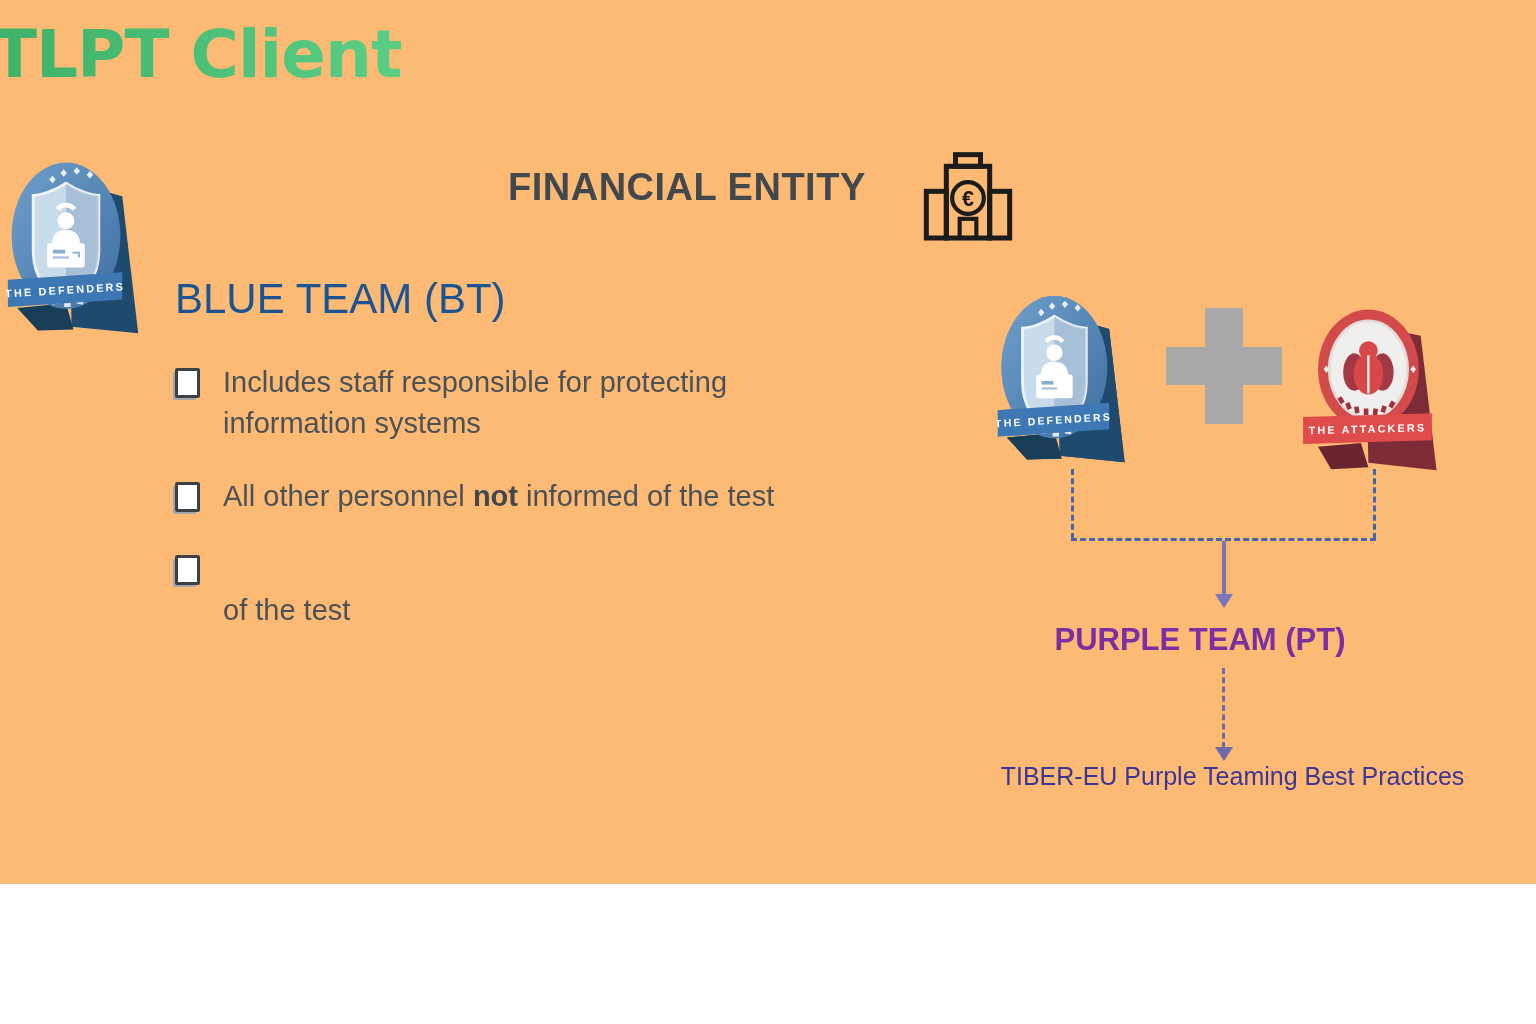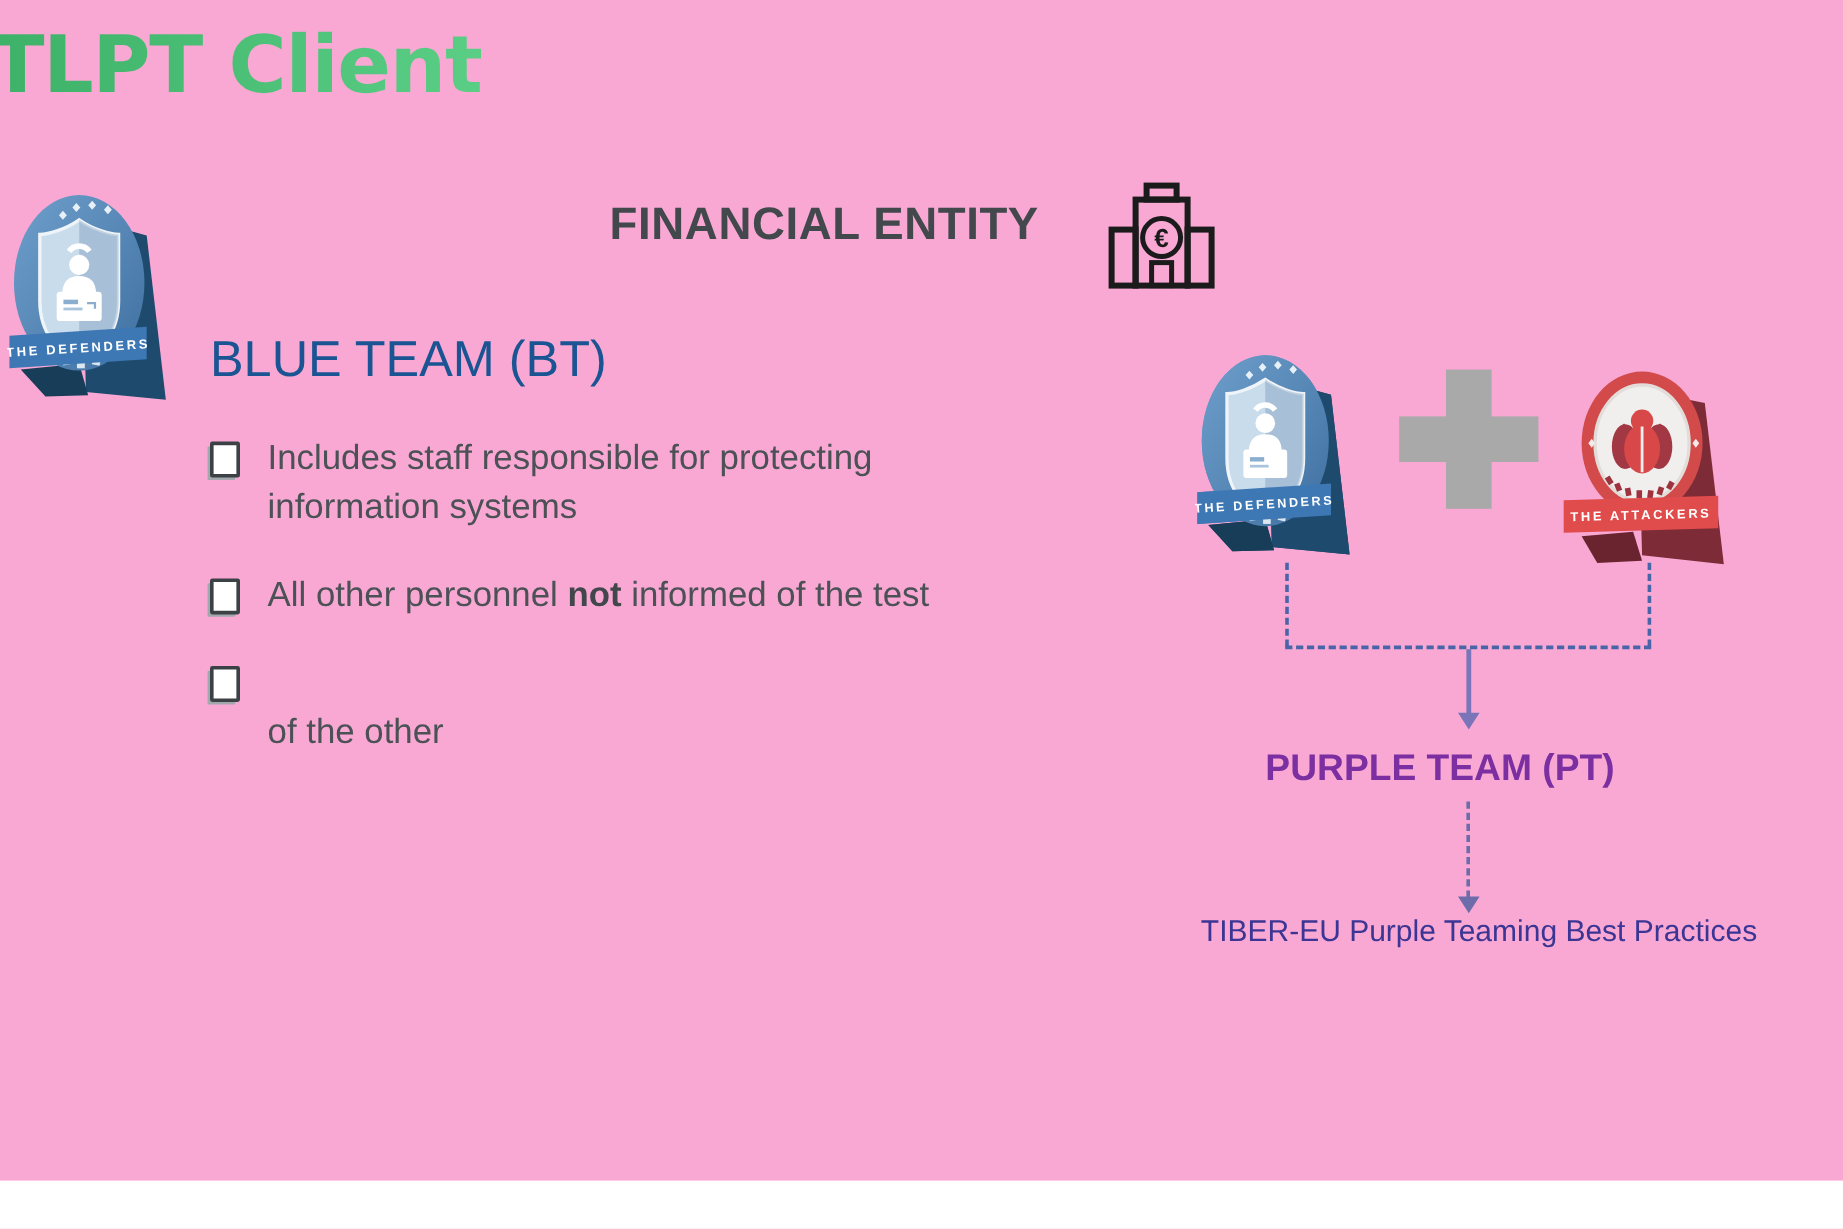--- a/index.html
+++ b/index.html
@@ -1,16 +1,16 @@
 <!DOCTYPE html>
 <html style="--c-title_green: #49C178; --c-heading_gray: #43484D; --c-body_gray: #4C5156; --c-blue_team: #1A5492; --c-purple_team: #7C2FA0; --c-link_purple: #3B3594; --c-connector_blue: #4A64A8; --c-connector_purple: #7A74B8; --c-connector_purple2: #6D6CAB; --c-badge_blue: #3D78B5; --c-badge_navy: #1E4A6E; --c-badge_red: #D24A4A; --c-badge_maroon: #7D2B37; --c-plus_gray: #A9A9A9;"><head>
 <meta charset="utf-8">
 <style>
   html,body{margin:0;padding:0;background:#fff;}
-  .slide{position:relative;width:1536px;height:984px;background:#f9a8d4;overflow:hidden;
+  .slide{position:relative;width:1536px;height:884px;background:#fdba74;overflow:hidden;
          font-family:"Liberation Sans",sans-serif;}
 
   
   .title{position:absolute;left:-8px;top:16px;font-family:"DejaVu Sans",sans-serif;
          font-size:66px;font-weight:bold;letter-spacing:-1px;color:#49C178;white-space:nowrap;}
   @supports (-webkit-background-clip:text){
     .title{background:linear-gradient(90deg,#3CB167 0%,#5BCE86 100%);
            -webkit-background-clip:text;background-clip:text;color:transparent;}
   }
 
@@ -134,21 +134,21 @@
     <div class="bullet">
       <span class="checkbox"></span>
       <span class="bullet-text"><span>Includes staff responsible for protecting</span><br><span>information systems</span></span>
     </div>
     <div class="bullet">
       <span class="checkbox"></span>
       <span class="bullet-text"><span>All other personnel </span><b>not</b><span> informed of the test</span></span>
     </div>
     <div class="bullet">
       <span class="checkbox"></span>
-      <span class="bullet-text"><br><span>of the other</span></span>
+      <span class="bullet-text"><br><span>of the test</span></span>
     </div>
   </div>
 
   <div class="badge badge-def-right">
     <svg viewBox="0 0 160 210">
       <use href="#defRef"></use>
       <g id="defRef">
         <path d="M66,44 L124,60 L141,206 L70,199 Z" fill="#1E4A6E"></path>
         <path d="M12,179 L64,174 L72,202 L34,203 Z" fill="#173D58"></path>
         <ellipse cx="64" cy="102" rx="58" ry="78" fill="url(#gBlue)"></ellipse>

